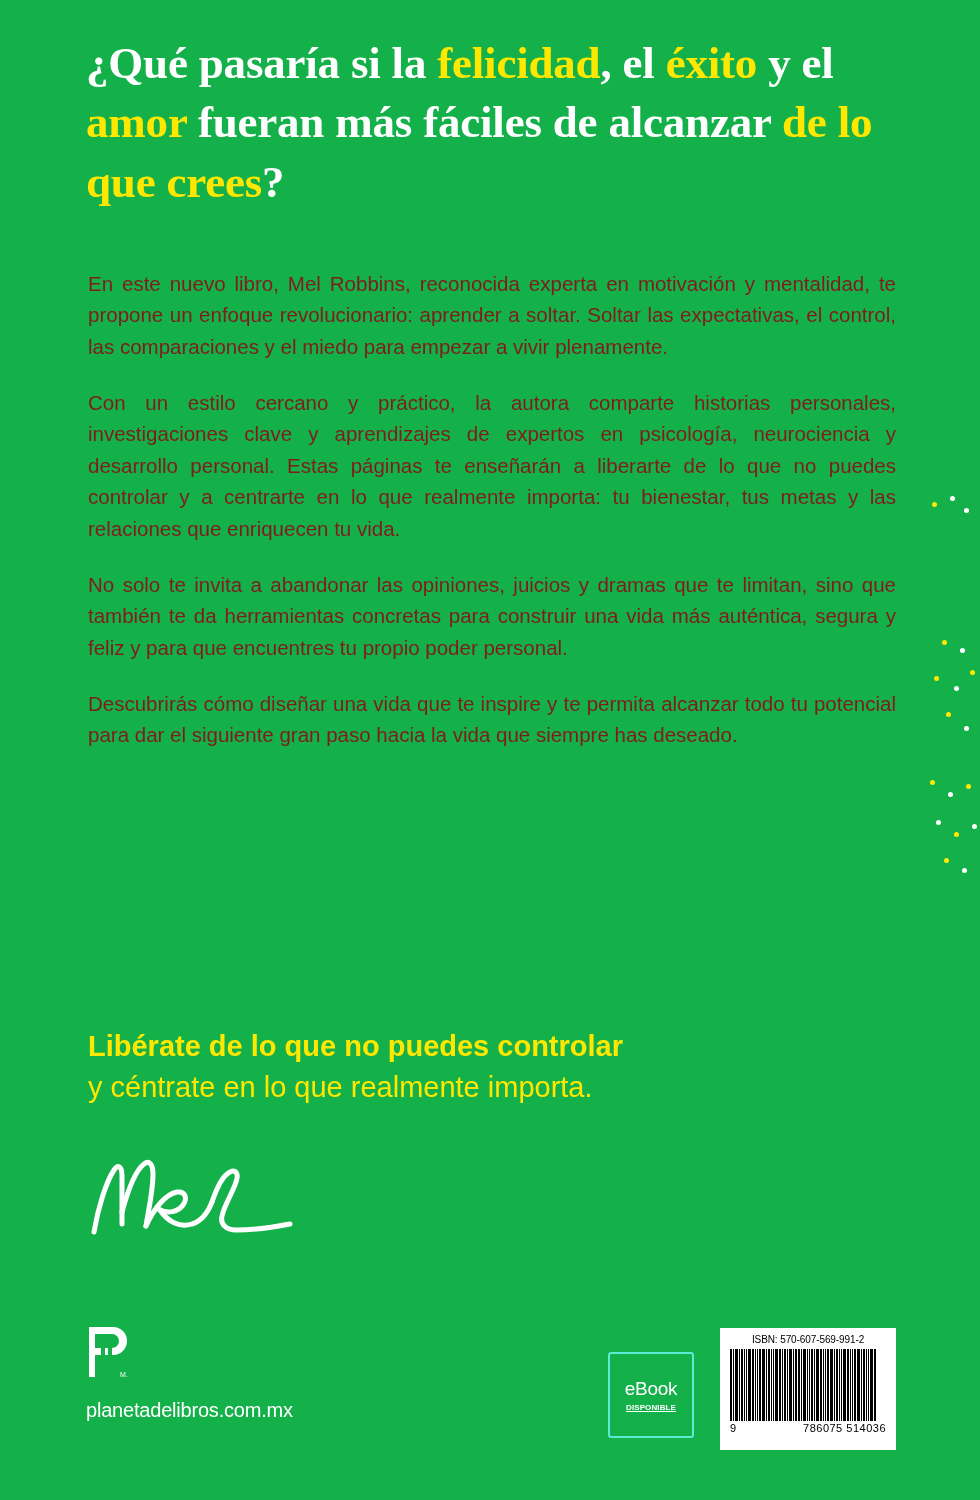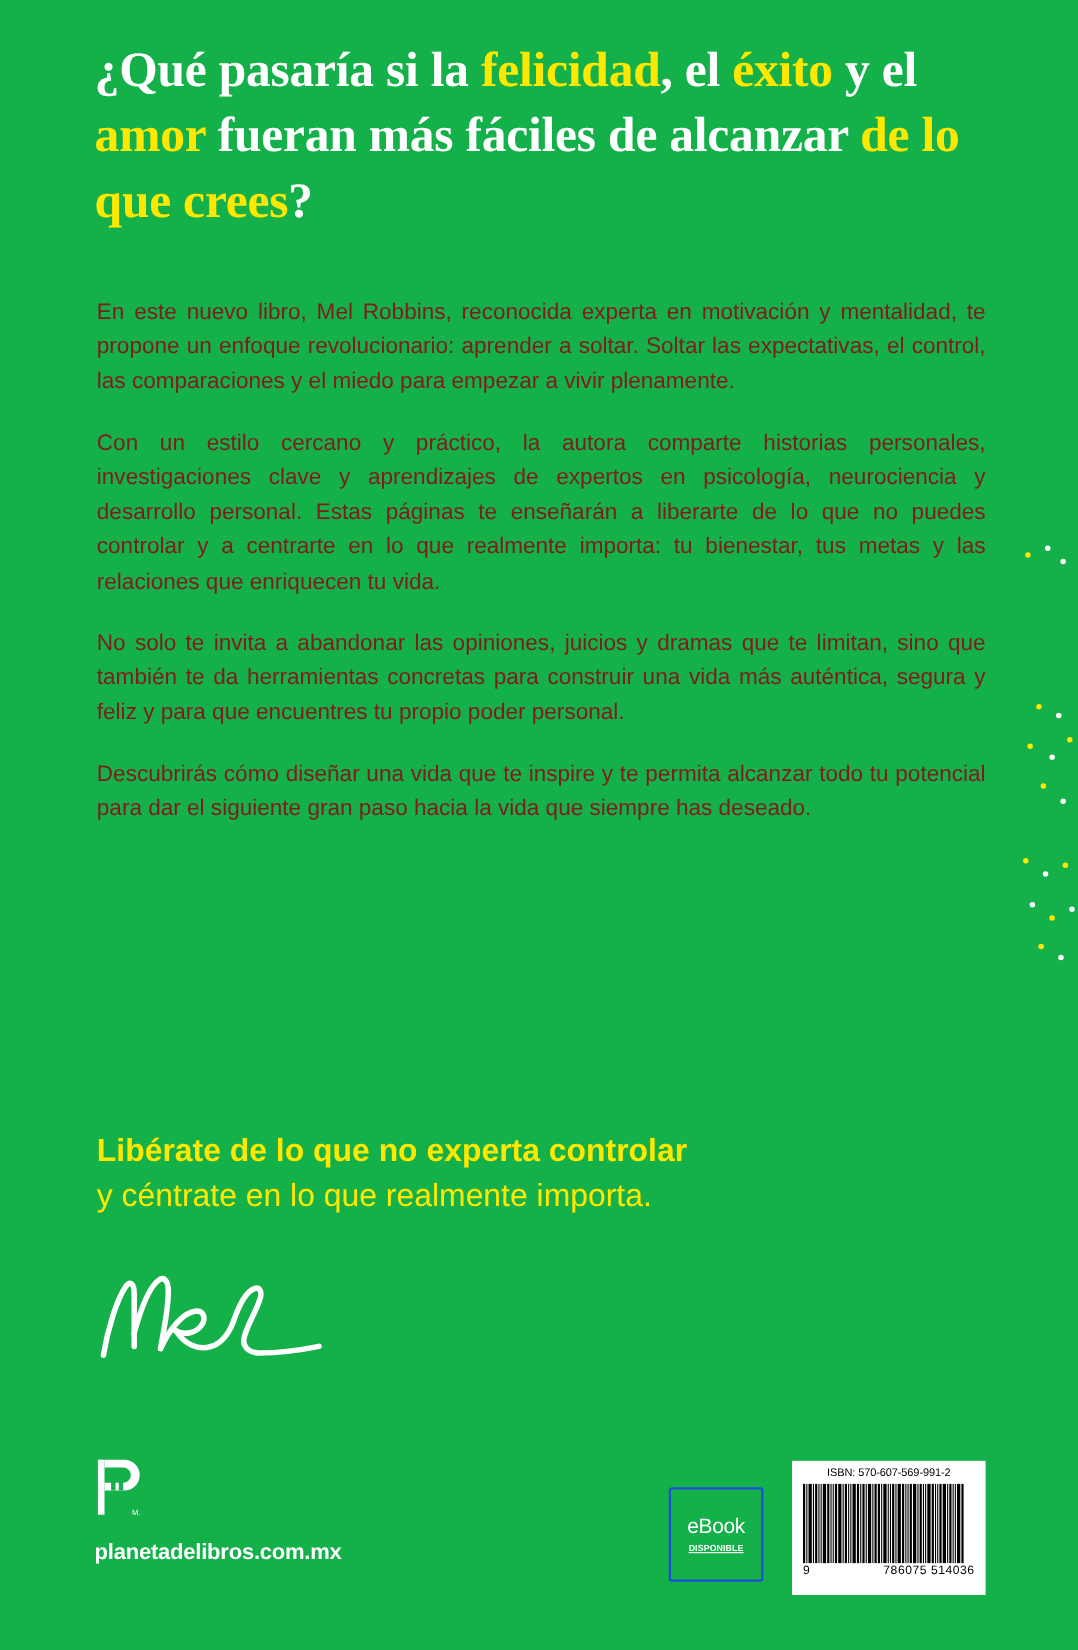--- a/index.html
+++ b/index.html
@@ -101,31 +101,31 @@
     width: 300px;
   }
   .publisher-mark {
     width: 46px;
     height: 58px;
   }
   .publisher-url {
     margin-top: 12px;
     color: #ffffff;
     font-size: 20px;
-    font-weight: 700;
+    font-weight: 400;
     letter-spacing: -0.2px;
   }
 
   .ebook-badge {
     position: absolute;
     left: 608px;
     top: 1352px;
     width: 82px;
     height: 82px;
-    border: 2px solid #1d4ed8;
+    border: 2px solid #5eead4;
     border-radius: 3px;
     display: flex;
     flex-direction: column;
     align-items: center;
     justify-content: center;
     color: #ffffff;
   }
   .ebook-badge .eb-main {
     font-size: 19px;
     font-weight: 400;
@@ -188,21 +188,21 @@
   </div>
 
   <div class="body-copy">
     <p>En este nuevo libro, Mel Robbins, reconocida experta en motivación y mentalidad, te propone un enfoque revolucionario: aprender a soltar. Soltar las expectativas, el control, las comparaciones y el miedo para empezar a vivir plenamente.</p>
     <p>Con un estilo cercano y práctico, la autora comparte historias personales, investigaciones clave y aprendizajes de expertos en psicología, neurociencia y desarrollo personal. Estas páginas te enseñarán a liberarte de lo que no puedes controlar y a centrarte en lo que realmente importa: tu bienestar, tus metas y las relaciones que enriquecen tu vida.</p>
     <p>No solo te invita a abandonar las opiniones, juicios y dramas que te limitan, sino que también te da herramientas concretas para construir una vida más auténtica, segura y feliz y para que encuentres tu propio poder personal.</p>
     <p>Descubrirás cómo diseñar una vida que te inspire y te permita alcanzar todo tu potencial para dar el siguiente gran paso hacia la vida que siempre has deseado.</p>
   </div>
 
   <div class="tagline">
-    <div>Libérate de lo que no experta controlar</div>
+    <div>Libérate de lo que no puedes controlar</div>
     <div class="line2">y céntrate en lo que realmente importa.</div>
   </div>
 
   <div class="signature">
     <svg viewBox="0 0 230 110" width="230" height="110" aria-hidden="true">
       <g fill="none" stroke="#ffffff" stroke-width="5" stroke-linecap="round" stroke-linejoin="round">
         <path d="M10 82 C14 58, 22 32, 30 20 C34 14, 38 16, 38 26 L38 74"></path>
         <path d="M38 62 C44 40, 52 20, 60 14 C65 10, 69 14, 69 24 C69 42, 64 62, 62 76"></path>
         <path d="M62 76 C70 58, 82 44, 93 42 C101 41, 104 48, 99 55 C94 62, 84 64, 76 60"></path>
         <path d="M76 60 C84 72, 96 78, 108 74 C118 71, 124 62, 128 52"></path>

